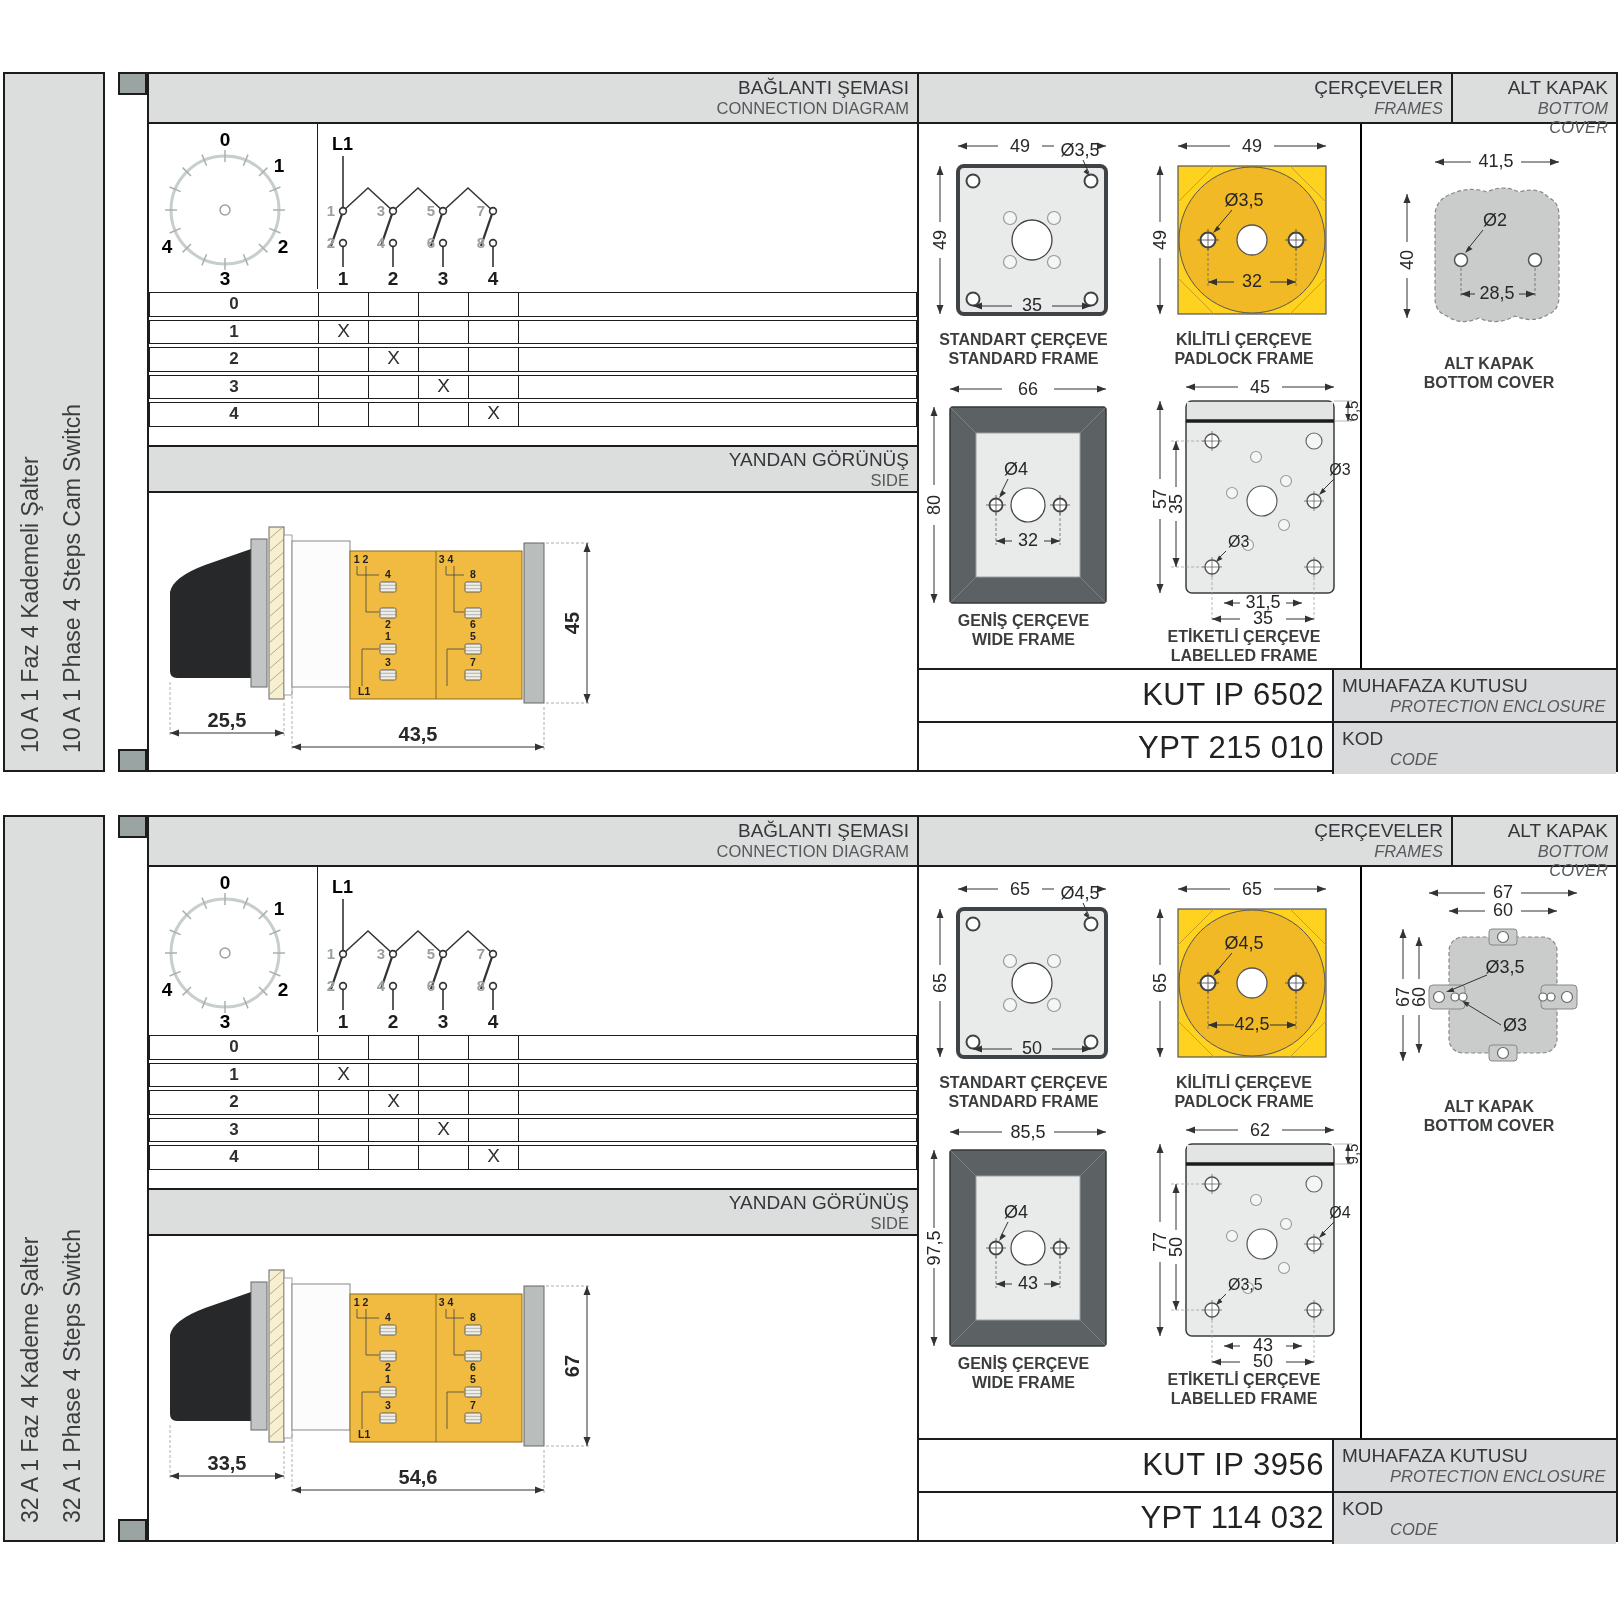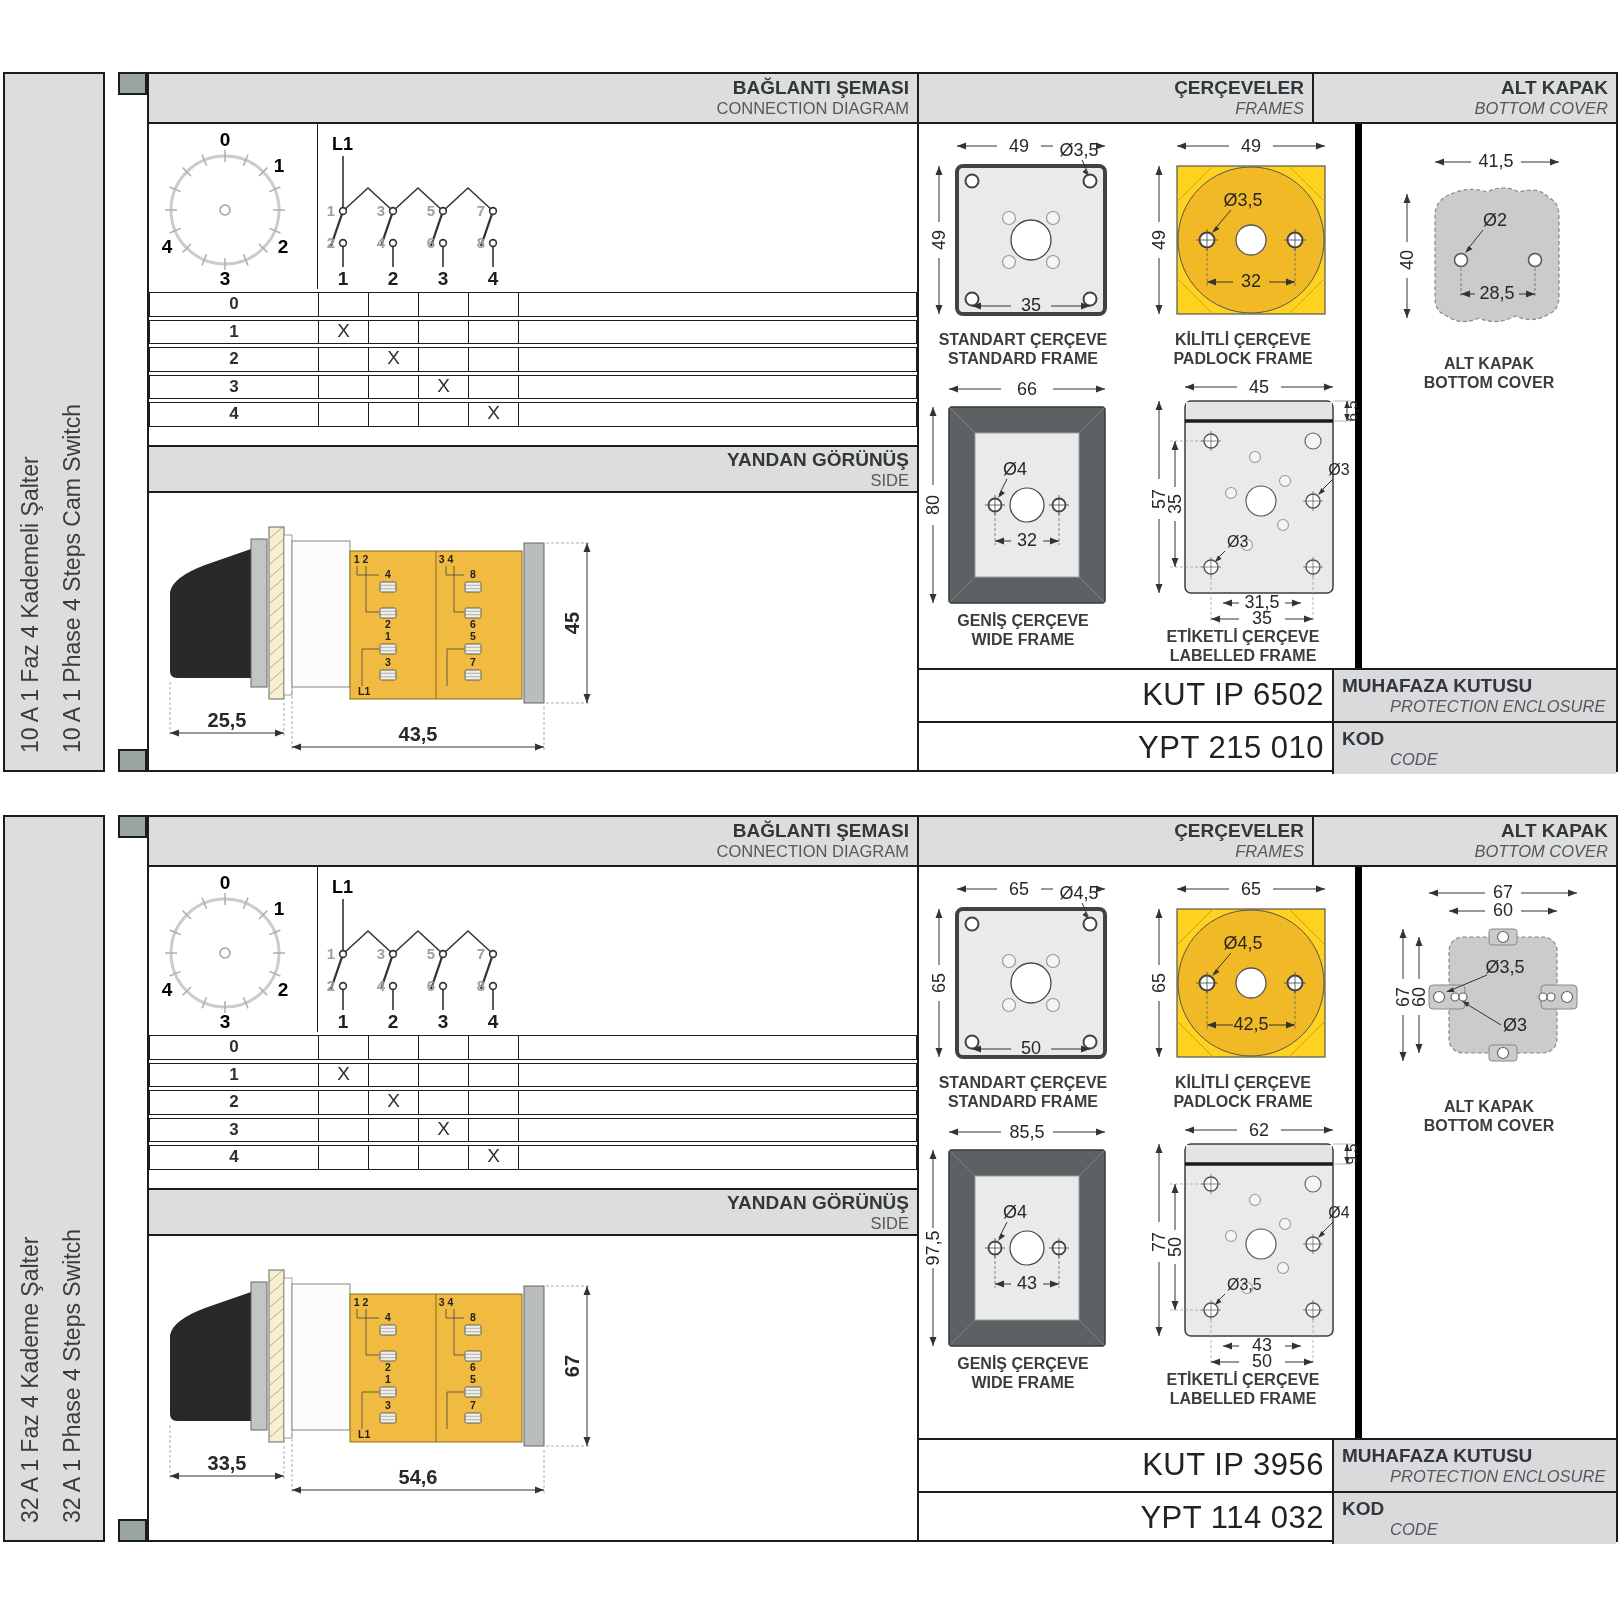--- a/index.html
+++ b/index.html
@@ -19,23 +19,23 @@
   .sq{position:absolute;left:118px;width:29px;height:23px;background:#9aa5a3;
       border:2px solid #1c1c1c;box-sizing:border-box;}
   .sq-top{top:0;}
   .sq-bot{bottom:0;}
 
   .main{position:absolute;left:147px;right:5px;top:0;bottom:0;border:2px solid #1c1c1c;
         box-sizing:border-box;display:flex;flex-direction:column;background:#fff;}
   .hdr{height:48px;display:flex;background:#dcdddd;border-bottom:2px solid #1c1c1c;flex:none;}
   .hdr-cell{box-sizing:border-box;padding:3px 8px 0 0;text-align:right;}
   .hc1{width:770px;border-right:2px solid #1c1c1c;}
-  .hc2{width:395px;border-right:2px solid #1c1c1c;}
+  .hc2{width:534px;border-right:2px solid #1c1c1c;}
   .hc3{flex:1;}
-  .tr-line{font-weight:bold;font-size:19px;color:#33363a;line-height:1.15;}
+  .tr-line{font-weight:normal;font-size:19px;color:#33363a;line-height:1.15;}
   .en-line{font-size:16.5px;color:#55585c;line-height:1.15;margin-left:48px;}
   .it{font-style:italic;}
 
   .bodywrap{flex:1;position:relative;}
   .conn{position:absolute;left:0;top:0;bottom:0;width:770px;border-right:2px solid #1c1c1c;
         box-sizing:border-box;display:flex;flex-direction:column;}
   .diag{height:165px;flex:none;display:flex;}
   .dialcell{width:169px;flex:none;border-right:1.5px solid #1c1c1c;box-sizing:border-box;}
   .contactcell{flex:1;}
   .xtable{height:141px;flex:none;}
@@ -44,21 +44,21 @@
           border-right:1.5px solid #1c1c1c;box-sizing:border-box;line-height:21px;}
   .xcell{width:50px;flex:none;text-align:center;font-size:19px;border-right:1.5px solid #1c1c1c;
          box-sizing:border-box;line-height:20px;}
   .xfill{flex:1;}
   .strip{height:15px;flex:none;}
   .sideband{height:48px;flex:none;background:#dcdddd;border-top:2px solid #1c1c1c;
             border-bottom:2px solid #1c1c1c;box-sizing:border-box;text-align:right;padding:2px 8px 0 0;}
   .sidearea{flex:1;position:relative;}
   .sidearea svg{position:absolute;left:6px;top:4px;}
 
-  .frames{position:absolute;left:770px;top:0;width:443px;bottom:102px;border-right:7px solid #000000;
+  .frames{position:absolute;left:770px;top:0;width:443px;bottom:102px;border-right:2px solid #000000;
           box-sizing:border-box;display:grid;grid-template-columns:1fr 1fr;align-content:start;}
   .fig{display:flex;flex-direction:column;align-items:center;padding-top:6px;}
   .figcap{text-align:center;font-weight:bold;font-size:16px;color:#3a3c3e;line-height:1.18;margin-top:1px;}
   .coverreg{position:absolute;left:1213px;right:0;top:0;bottom:102px;display:flex;
             flex-direction:column;align-items:center;padding-top:12px;}
 
   .codes{position:absolute;left:770px;right:0;bottom:0;height:102px;border-top:2px solid #1c1c1c;
          box-sizing:border-box;display:flex;flex-direction:column;}
   .code-row{flex:1;display:flex;}
   .code-row + .code-row{border-top:2px solid #1c1c1c;}

